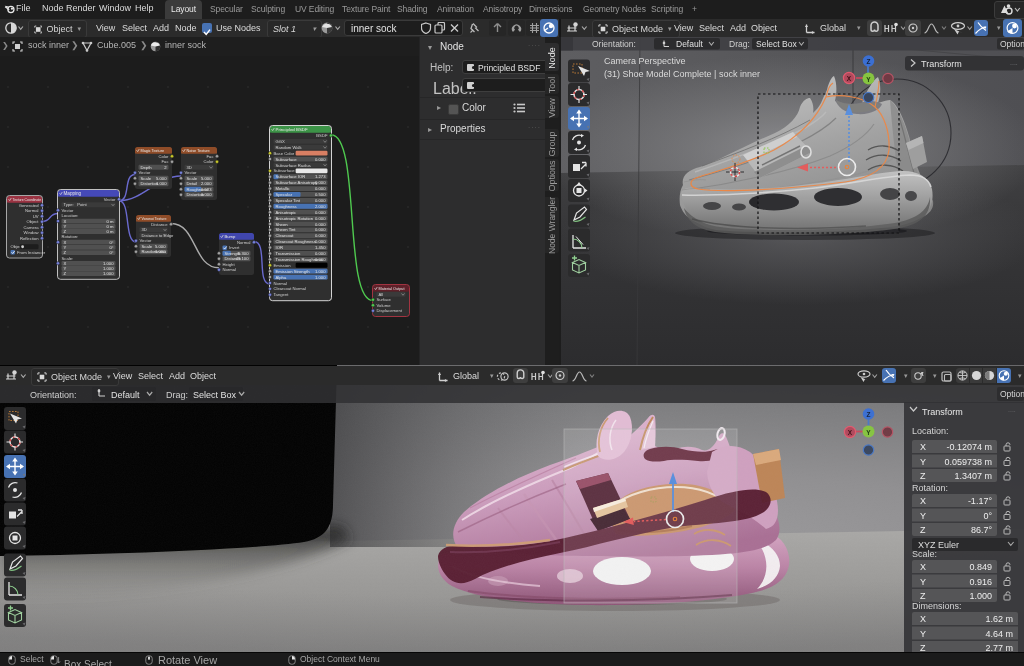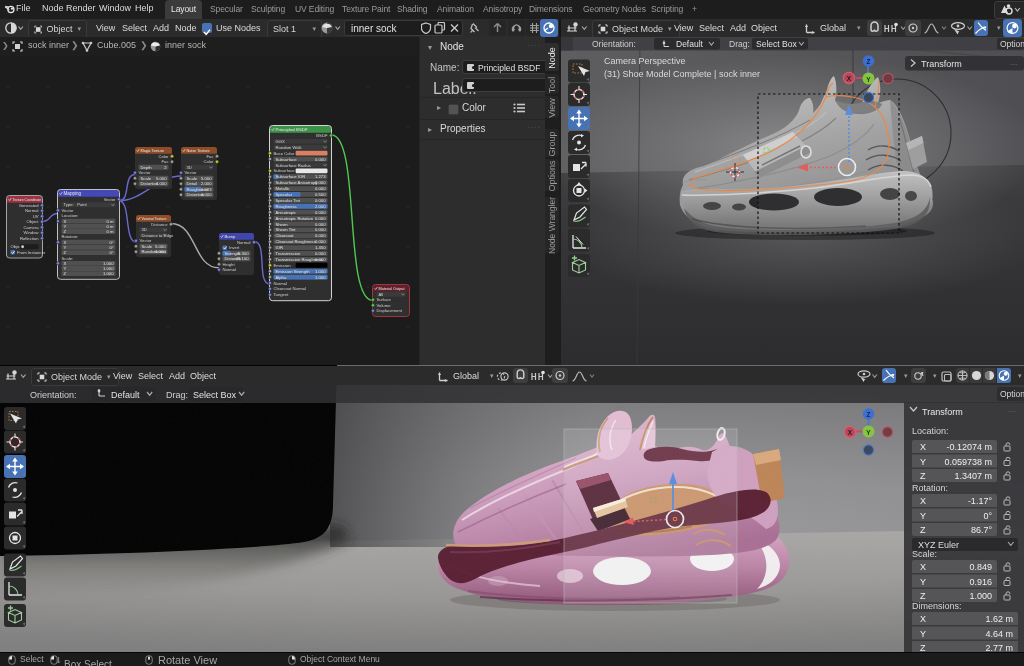--- a/index.html
+++ b/index.html
@@ -69,21 +69,21 @@
     <span class="abs menu" style="left:96px;top:4px">View</span>
     <span class="abs menu" style="left:122px;top:4px">Select</span>
     <span class="abs menu" style="left:153px;top:4px">Add</span>
     <span class="abs menu" style="left:175px;top:4px">Node</span>
     <div class="abs" style="left:202px;top:4px;width:10px;height:10px;background:#4772b3;border-radius:2px;">
       <svg width="10" height="10" viewBox="0 0 10 10">
           <path d="M2 5 l2.2 2.4 L8 2.6" fill="none" stroke="#fff" stroke-width="1.5"></path>
         </svg>
     </div>
     <span class="abs menu" style="left:216px;top:4px">Use Nodes</span>
-    <div class="abs dd" style="left:267px;top:1px;width:43px;justify-content:space-between;">Slot 1 <span class="car">▾</span></div>
+    <div class="abs dd" style="left:267px;top:1px;width:43px;justify-content:space-between;font-style:italic;">Slot 1 <span class="car">▾</span></div>
     <svg class="abs" style="left:320px;top:2px" width="24" height="14" viewBox="0 0 24 14">
       <circle cx="7" cy="7" r="5.4" fill="#9a9a9a"></circle>
       <path d="M7 1.6 A5.4 5.4 0 0 1 7 12.4 Z" fill="#3a3a3a"></path>
       <path d="M2 6 A5.4 5.4 0 0 1 12 6 L7 7 Z" fill="#e3e3e3"></path>
       <path d="M15.5 5.5 l2.2 2.8 l2.2 -2.8" fill="none" stroke="#a8a8a8" stroke-width="1.2"></path>
     </svg>
     <div class="abs" style="left:344px;top:1px;width:119px;height:16px;background:#1d1d1d;border:1px solid #3a3a3a;border-radius:3px;color:#e0e0e0;font-size:10px;line-height:15px;padding-left:6px;box-sizing:border-box;">inner sock</div>
     <svg class="abs" style="left:421px;top:3px" width="40px" height="12" viewBox="0 0 40 12">
       <path d="M5 1 L9.5 2.5 V6 C9.5 9 7.5 10.5 5 11.5 C2.5 10.5 .5 9 .5 6 V2.5 Z" fill="none" stroke="#c9c9c9" stroke-width="1.2"></path>
       <rect x="14" y="3" width="7" height="8" rx="1" fill="none" stroke="#c9c9c9" stroke-width="1.2"></rect>
@@ -536,21 +536,21 @@
 <text x="376.5" y="275.35" font-size="4.2" fill="#cfcfcf">Displacement</text>
 <circle cx="373" cy="273.75" r="1.7" fill="#7580d8" stroke="#191919" stroke-width="0.5"></circle>
 </g>
 </svg>
   </div>
 
   <div class="abs" id="nsidebar" style="left:419px;top:37px;width:126px;height:329px;background:#2d2d2e;border-left:1px solid #242425;box-sizing:border-box;">
     <span class="abs" style="left:8px;top:6px;color:#9a9a9a;font-size:8px;">▾</span>
     <span class="abs" style="left:20px;top:4px;color:#e2e2e2;font-size:10px;">Node</span>
     <span class="abs" style="left:108px;top:2px;color:#5c5c5c;font-size:8px;letter-spacing:1px;">....</span>
-    <span class="abs" style="left:10px;top:25px;color:#c3c3c3;font-size:10px;">Name:</span>
+    <span class="abs" style="left:10px;top:25px;color:#c3c3c3;font-size:10px;">Help:</span>
     <div class="abs" style="left:42px;top:23px;width:88px;height:14px;background:#1d1d1d;border:1px solid #3e3e3e;border-radius:3px;box-sizing:border-box;">
       <svg class="abs" style="left:3px;top:2px" width="9" height="9" viewBox="0 0 9 9">
           <rect x="1" y="1" width="7" height="7" rx="1" fill="#d0d0d0"></rect>
           <circle cx="7.5" cy="4.5" r="1.6" fill="#1d1d1d"></circle>
         </svg>
       <span class="abs" style="left:15px;top:2px;color:#e3e3e3;font-size:8.5px;">Principled BSDF</span>
     </div>
     <span class="abs" style="left:13px;top:43px;color:#c3c3c3;font-size:16px;">Label:</span>
     <div class="abs" style="left:42px;top:41px;width:88px;height:14px;background:#1d1d1d;border:1px solid #3e3e3e;border-radius:3px;box-sizing:border-box;">
       <svg class="abs" style="left:3px;top:2px" width="9" height="9" viewBox="0 0 9 9">

